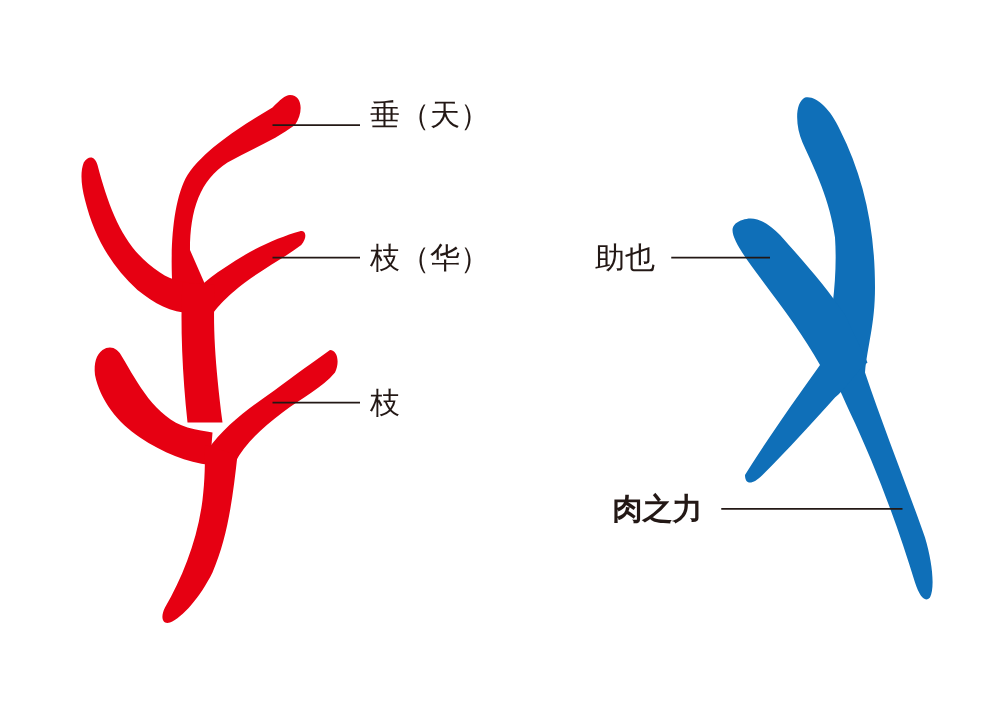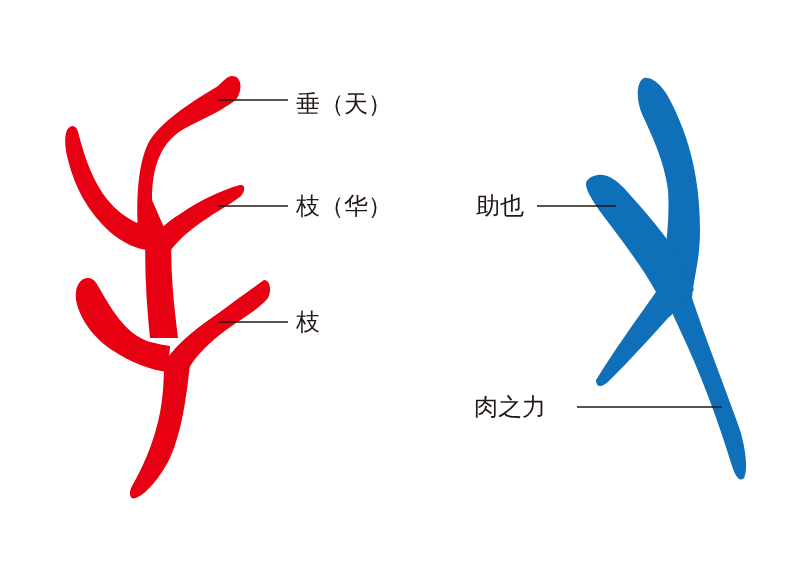--- a/index.html
+++ b/index.html
@@ -51,17 +51,17 @@
 
   <g stroke="#231815" stroke-width="1.4">
     <line x1="218" y1="100" x2="288" y2="100"></line>
     <line x1="218" y1="206" x2="288" y2="206"></line>
     <line x1="218" y1="322" x2="288" y2="322"></line>
     <line x1="537" y1="206" x2="616" y2="206"></line>
     <line x1="577" y1="407" x2="722" y2="407"></line>
   </g>
 </svg>
 
-<div class="label" style="left:296px; top:92px;">垂（天）</div>
+<div class="label" style="left:296px; top:80px;">垂（天）</div>
 <div class="label" style="left:296px; top:194px;text-align:right;">枝（华）</div>
 <div class="label" style="left:296px; top:310px;">枝</div>
 <div class="label" style="left:476px; top:194px;">助也</div>
-<div class="label" style="left:474px; top:395px;">肉之力</div>
+<div class="label" style="left:490px; top:395px;font-weight:bold;">肉之力</div>
 
 </body></html>

